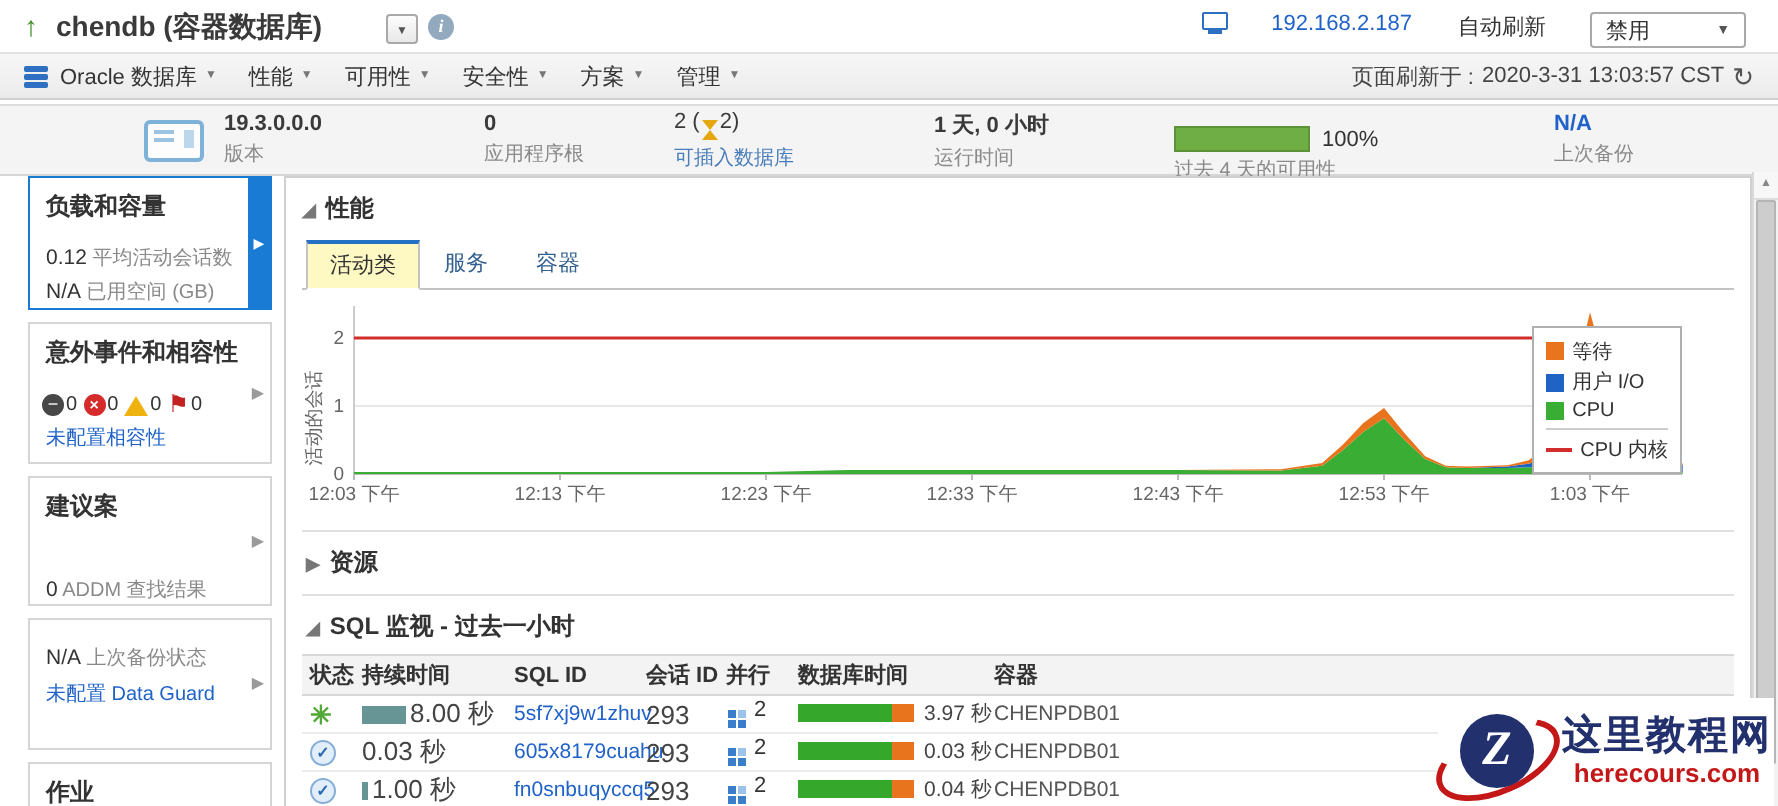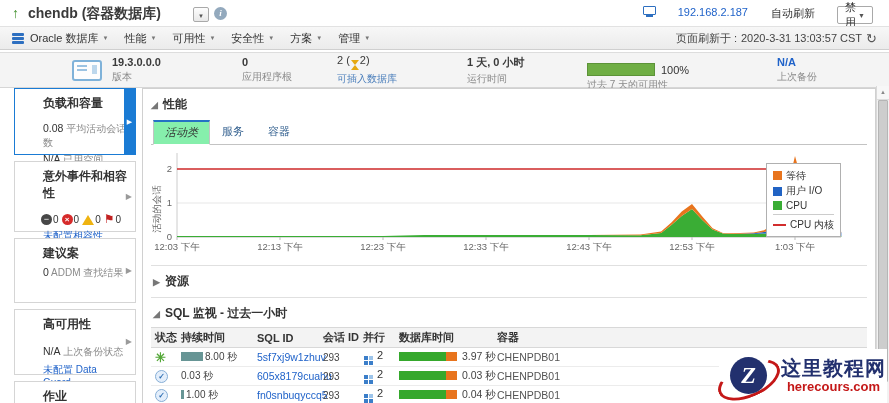--- a/index.html
+++ b/index.html
@@ -17,21 +17,21 @@
   .title-dd span{font-size:6px;color:#555;}
   .info-icon{position:absolute;left:214px;top:7px;width:13px;height:13px;border-radius:50%;
              background:#93a9bd;color:#fff;font-size:9px;font-weight:bold;text-align:center;line-height:13px;
              font-family:"Liberation Serif",serif;font-style:italic;}
   .top-right{position:absolute;right:16px;top:6px;display:flex;align-items:flex-start;gap:22px;}
   .monitor-icon{display:inline-block;width:13px;height:11px;position:relative;}
   .monitor-icon i{position:absolute;left:0;top:0;width:11px;height:7px;border:1.5px solid #2d6fc0;border-radius:1px;}
   .monitor-icon em{position:absolute;left:3px;bottom:0;width:7px;height:2px;background:#2d6fc0;}
   .ip-link{color:#1f62c9;}
   .ar-label{color:#333;margin-left:1px;}
-  .ar-select{display:inline-flex;align-items:center;justify-content:space-between;width:36px;height:18px;
+  .ar-select{display:inline-flex;align-items:center;justify-content:space-between;width:78px;height:18px;
              border:1px solid #a9a9a9;background:#fff;padding:0 7px;box-sizing:border-box;border-radius:2px;}
   .ar-select .caret{font-size:7px;color:#555;}
 
   
   .menu-row{position:absolute;top:26px;left:0;right:0;height:24px;background:linear-gradient(#f7f7f7,#ebebeb);
             border-top:1px solid #e2e2e2;border-bottom:1px solid #cfcfcf;box-sizing:border-box;
             display:flex;align-items:center;padding:0 12px;}
   .db-icon{display:inline-flex;flex-direction:column;gap:1px;margin-right:6px;}
   .db-icon i{width:12px;height:3px;background:#2d6fc0;border-radius:1px;}
   .menu-item{display:inline-flex;align-items:center;margin-right:16px;color:#333;cursor:pointer;}
@@ -52,21 +52,21 @@
   .ver-icon i.l1{top:3px;} .ver-icon i.l2{top:7px;}
   .ver-icon em{position:absolute;right:3px;top:3px;width:5px;height:9px;background:#bcd7ec;}
   .hg{display:inline-flex;flex-direction:column;margin:0 1px;vertical-align:-1px;}
   .hg i{width:0;height:0;border-left:4px solid transparent;border-right:4px solid transparent;}
   .hg .t{border-top:5px solid #e5a810;} .hg .b{border-bottom:5px solid #e5a810;}
   .avail-row{display:flex;align-items:center;gap:6px;}
   .avail-bar{width:66px;height:11px;background:#6fae44;border:1px solid #5c9338;}
 
   
   .sidebar{position:absolute;left:14px;top:88px;width:122px;bottom:0;overflow:hidden;}
-  .card{position:relative;background:#fff;border:1px solid #d5d5d5;margin-bottom:6px;box-sizing:border-box;cursor:pointer;padding-left:20px;}
+  .card{position:relative;background:#fff;border:1px solid #d5d5d5;margin-bottom:6px;box-sizing:border-box;cursor:pointer;}
   .card-title{font-size:12px;font-weight:bold;color:#333;padding:6px 8px 0;}
   .card-line{padding:0 8px;margin-top:3px;color:#8a8a8a;font-size:10px;}
   .card-line b{color:#333;font-size:10.5px;}
   .card.selected{border-color:#1a7bd4;}
   .sel-strip{position:absolute;right:0;top:0;bottom:0;width:11px;background:#1a7bd4;display:flex;align-items:center;justify-content:center;}
   .sel-strip span{color:#fff;font-size:7px;}
   .card-arrow{position:absolute;right:3px;top:50%;margin-top:-5px;color:#9a9a9a;font-size:8px;}
   .card .blue-link{color:#1f62c9;font-size:10px;padding:0 8px;margin-top:4px;display:block;}
   .counters{display:flex;align-items:center;gap:3px;padding:0 6px;margin-top:12px;}
   .cnt{display:inline-flex;align-items:center;gap:1px;font-size:10px;color:#333;}
@@ -76,38 +76,38 @@
   .ic-flag{color:#c22222;font-size:12px;line-height:11px;}
 
   
   .main{position:absolute;left:142px;top:88px;right:13px;bottom:0;background:#fff;
         border:1px solid #d0d0d0;border-bottom:none;box-sizing:border-box;padding:0 8px;}
   .sec-h{font-size:12px;font-weight:bold;color:#333;display:flex;align-items:center;gap:5px;}
   .sec-h .tri{color:#777;font-size:9px;}
   .perf-h{padding-top:7px;}
   .tabbar{margin-top:6px;border-bottom:1px solid #c3c3c3;display:flex;padding-left:2px;}
   .tab{padding:3px 11px 4px;font-size:11px;color:#33608f;border:1px solid transparent;position:relative;top:1px;cursor:pointer;}
-  .tab.active{background:#86efac;border-color:#c3c3c3;border-bottom-color:#fff;border-top:2px solid #2572c4;color:#333;font-style:italic;}
+  .tab.active{background:#fef9c3;border-color:#c3c3c3;border-bottom-color:#fff;border-top:2px solid #2572c4;color:#333;}
   .chart-wrap{position:relative;margin-top:2px;height:114px;}
   .chart-wrap svg{display:block;}
   .tick{font-size:9.5px;fill:#666;font-family:"Liberation Sans",sans-serif;}
   #legend{position:absolute;top:16px;right:26px;background:#fff;border:1px solid #b0b0b0;padding:3px 6px;font-size:10px;color:#333;}
   .lg-row{display:flex;align-items:center;margin:1.5px 0;}
   .lg-swatch{width:9px;height:9px;margin-right:4px;}
   .lg-line{width:13px;height:2px;margin-right:4px;}
   .lg-row.sep{border-top:1px solid #ccc;margin-top:3px;padding-top:3px;}
   .res-row{border-top:1px solid #e0e0e0;margin-top:4px;padding:7px 2px;}
   .sql-h{border-top:1px solid #e0e0e0;padding:7px 2px 5px;}
 
   
   .t-head{display:flex;background:#f3f3f3;border-top:1px solid #d8d8d8;border-bottom:1px solid #d8d8d8;
           padding:2px 4px;font-weight:bold;color:#333;align-items:center;height:15px;}
   .t-row{display:flex;padding:1px 4px;border-bottom:1px solid #ececec;align-items:center;height:16px;cursor:pointer;}
   .c0{width:26px;} .c1{width:76px;} .c2{width:66px;} .c3{width:40px;} .c4{width:36px;} .c5{width:98px;} .c6{flex:1;}
-  .t-row .c1,.t-row .c3{color:#444;font-size:10px;}
+  .t-row .c1,.t-row .c3{color:#444;font-size:13px;}
   .t-row .c6{color:#555;font-size:10.5px;}
   .sql-link{color:#1f62c9;font-size:10.5px;}
   .st-ic.run{color:#54a838;font-size:13px;font-weight:bold;}
   .st-ic.done{display:inline-block;width:11px;height:11px;border-radius:50%;background:#e3eefb;border:1px solid #86aed6;
               color:#2a6bb0;font-size:8px;line-height:11px;text-align:center;font-weight:bold;}
   .dur-bar{display:inline-block;height:9px;background:#679595;margin-right:2px;vertical-align:-1px;}
   .par-ic{display:inline-flex;flex-wrap:wrap;width:11px;margin-right:3px;vertical-align:-1px;}
   .par-ic i{width:4px;height:4px;margin:0.5px;background:#3b7ec9;}
   .par-ic i:nth-child(2){background:#9cc4ea;}
   .dbt-bar{display:inline-flex;width:58px;height:9px;margin-right:5px;vertical-align:-1px;}
@@ -211,33 +211,33 @@
     </div>
     <div class="stat" style="width:120px;">
       <span class="v">1 天, 0 小时</span>
       <span class="l">运行时间</span>
     </div>
     <div class="stat" style="width:190px;margin-top:15px;">
       <span class="avail-row">
         <span class="avail-bar"></span>
         <b>100%</b>
       </span>
-      <span class="l">过去 7 天的可用性</span>
+      <span class="l">过去 4 天的可用性</span>
     </div>
     <div class="stat">
       <a class="v" style="color:#1f62c9;">N/A</a>
       <span class="l">上次备份</span>
     </div>
   </div>
 
   <div class="sidebar">
     <div class="card selected" style="height:67px;">
       <div class="card-title">负载和容量</div>
       <div style="margin-top:10px;">
-        <div class="card-line"><b>0.08</b> <span>平均活动会话数</span></div>
+        <div class="card-line"><b>0.12</b> <span>平均活动会话数</span></div>
         <div class="card-line"><b>N/A</b> <span>已用空间 (GB)</span></div>
       </div>
       <div class="sel-strip">
           <span>▶</span>
         </div>
     </div>
 
     <div class="card" style="height:71px;">
       <div class="card-title">意外事件和相容性</div>
       <div class="counters">
@@ -257,26 +257,25 @@
             <span class="ic-flag">⚑</span>
             <span>0</span>
           </span>
       </div>
       <a class="blue-link">未配置相容性</a>
       <span class="card-arrow">▶</span>
     </div>
 
     <div class="card" style="height:65px;">
       <div class="card-title">建议案</div>
-      <div class="card-line" style="margin-top:4px;"><b>0</b> <span>ADDM 查找结果</span></div>
+      <div class="card-line" style="margin-top:26px;"><b>0</b> <span>ADDM 查找结果</span></div>
       <span class="card-arrow">▶</span>
     </div>
 
     <div class="card" style="height:66px;">
-      <div class="card-title">高可用性</div>
       <div class="card-line" style="margin-top:12px;"><b>N/A</b> <span>上次备份状态</span></div>
       <a class="blue-link">未配置 Data Guard</a>
       <span class="card-arrow">▶</span>
     </div>
 
     <div class="card" style="height:40px;">
       <div class="card-title">作业</div>
     </div>
   </div>
 

